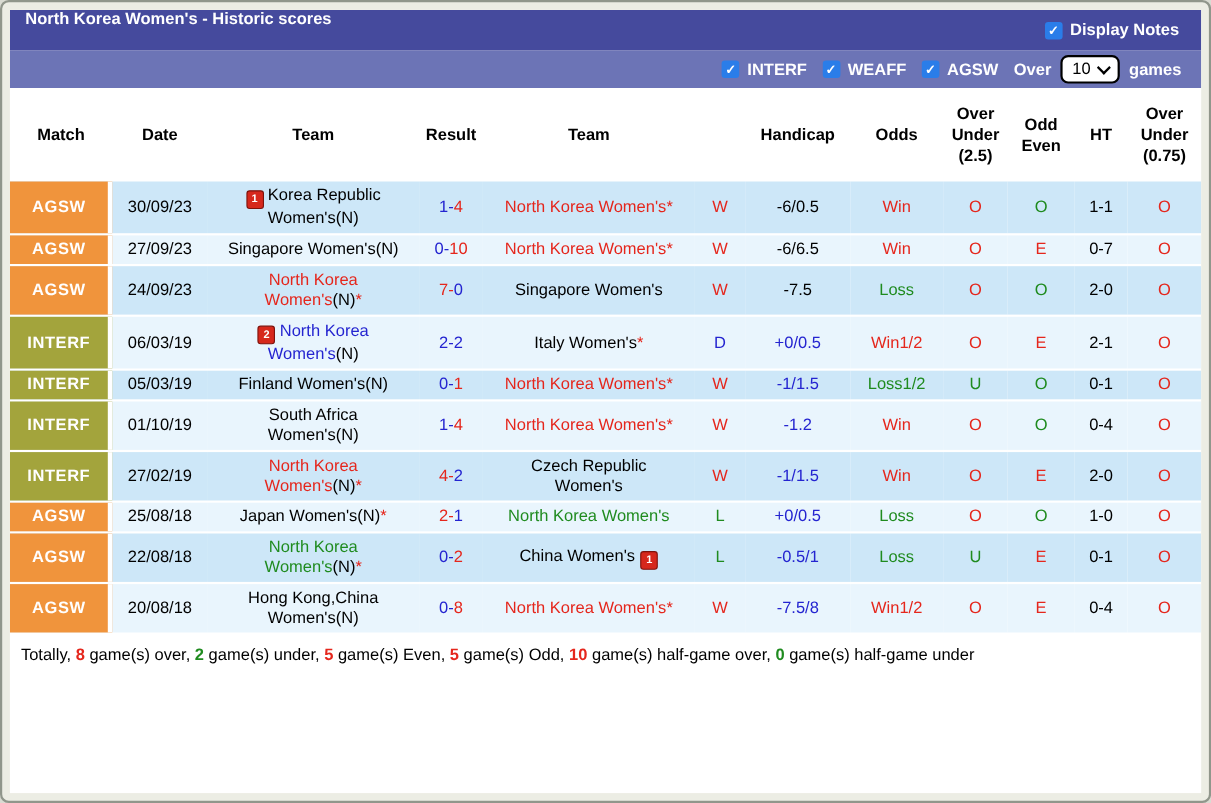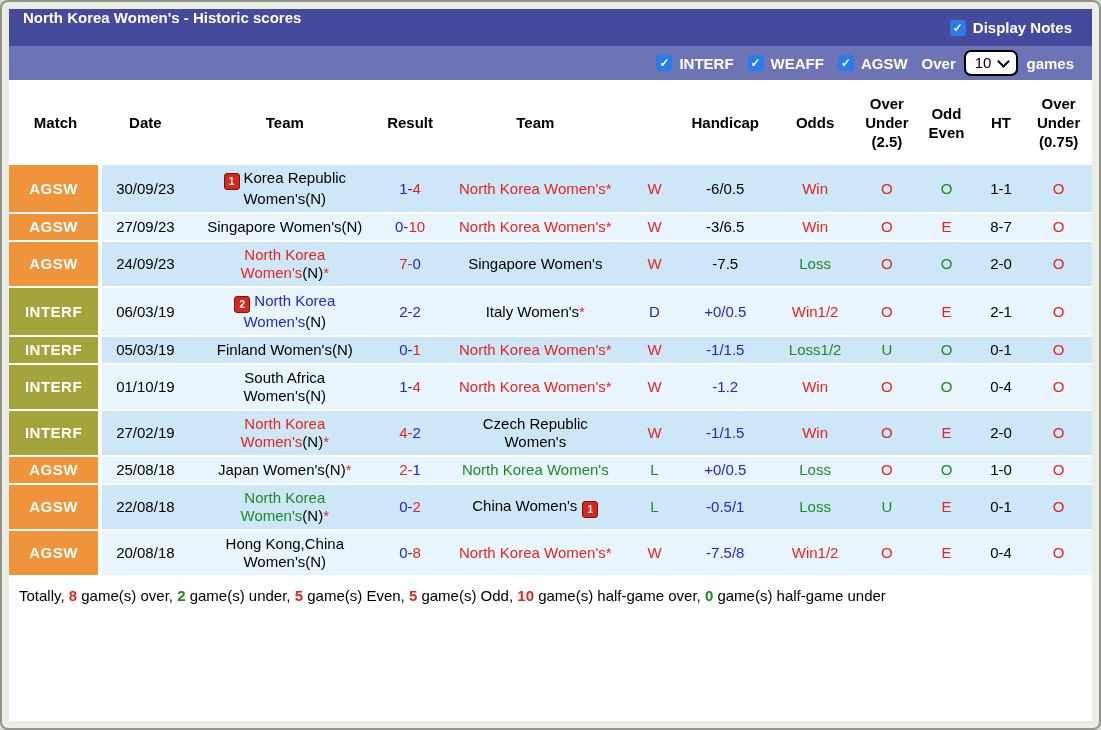--- a/index.html
+++ b/index.html
@@ -157,25 +157,25 @@
             <td>1-1</td>
             <td><span class="c-red">O</span></td>
           </tr>
           <tr style="background:#e9f5fd">
             <td class="league" style="background:#f0943c">AGSW</td>
             <td>27/09/23</td>
             <td class="team"><span class="tn c-black">Singapore Women's</span><span class="c-black">(N)</span></td>
             <td><span class="c-blue">0-</span><span class="c-red">10</span></td>
             <td class="team"><span class="tn c-red">North Korea Women's</span><span class="c-red">*</span></td>
             <td><span class="c-red">W</span></td>
-            <td><span class="c-black">-3/6.5</span></td>
-            <td><span class="c-red">Win</span></td>
-            <td><span class="c-red">O</span></td>
-            <td><span class="c-red">E</span></td>
-            <td>8-7</td>
+            <td><span class="c-black">-6/6.5</span></td>
+            <td><span class="c-red">Win</span></td>
+            <td><span class="c-red">O</span></td>
+            <td><span class="c-red">E</span></td>
+            <td>0-7</td>
             <td><span class="c-red">O</span></td>
           </tr>
           <tr style="background:#cde7f8">
             <td class="league" style="background:#f0943c">AGSW</td>
             <td>24/09/23</td>
             <td class="team"><span class="tn c-red">North Korea Women's</span><span class="c-black">(N)</span><span class="c-red">*</span></td>
             <td><span class="c-red">7-</span><span class="c-blue">0</span></td>
             <td class="team"><span class="tn c-black">Singapore Women's</span></td>
             <td><span class="c-red">W</span></td>
             <td><span class="c-black">-7.5</span></td>

